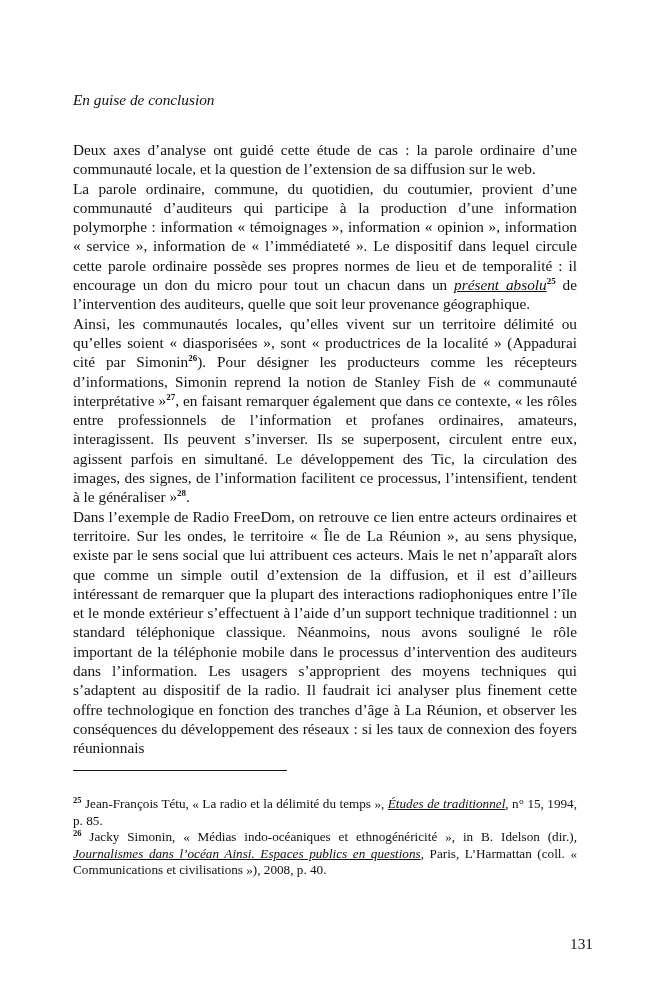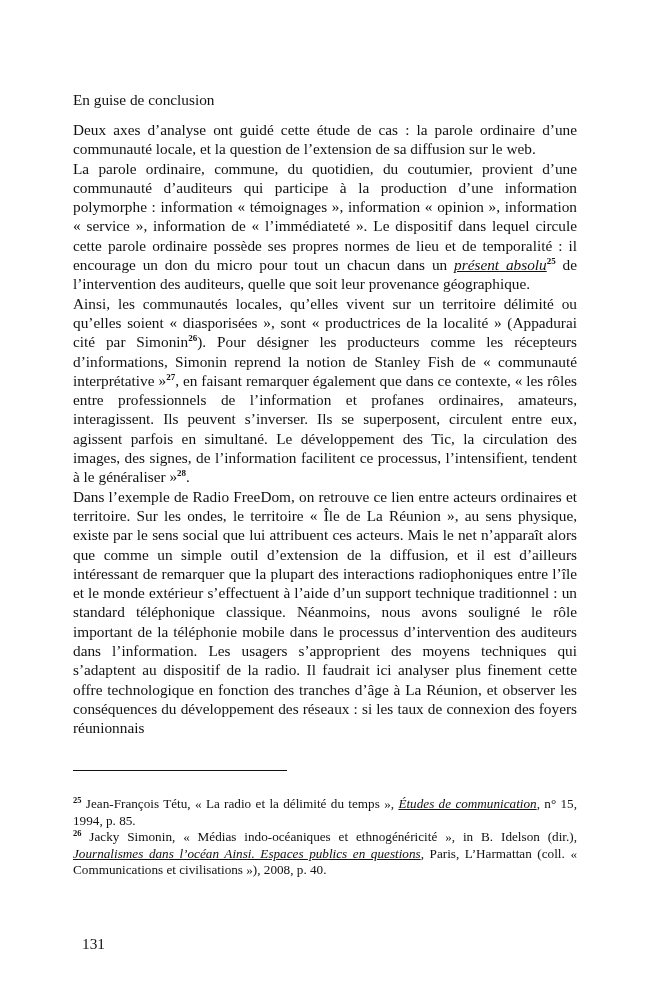--- a/index.html
+++ b/index.html
@@ -1,44 +1,44 @@
 <!DOCTYPE html>
 <html><head>
 <meta charset="utf-8">
 <style>
   html, body { margin:0; padding:0; background:#ffffff; }
   body { width:650px; height:1007px; position:relative; overflow:hidden;
          font-family:"Liberation Serif", serif; color:#111; }
   .page { position:absolute; left:73px; top:0; width:504px; }
-  .heading { position:absolute; top:90px; left:0; font-size:15.3px; line-height:19px; }
-  .body-text { position:absolute; top:120px; left:0; width:504px; font-size:15.3px; line-height:19.3px;
+  .heading { position:absolute; top:90px; left:0; font-style:italic; font-size:15.3px; line-height:19px; }
+  .body-text { position:absolute; top:140px; left:0; width:504px; font-size:15.3px; line-height:19.3px;
                text-align:justify; }
   .body-text p { margin:0; }
   sup { font-size:9px; line-height:0; vertical-align:super;font-weight:bold; }
   .rule { position:absolute; top:770px; left:0; width:214px; height:0; border-top:1px solid #111; }
   .notes { position:absolute; top:796px; left:0; width:504px; font-size:13.2px; line-height:16.5px; text-align:justify; }
   .notes p { margin:0; }
   .notes sup { font-size:8.5px; }
-  .pagenum { position:absolute; top:935px; left:9px; width:504px; text-align:left; font-size:15.3px; }
+  .pagenum { position:absolute; top:935px; left:16px; width:504px; text-align:right; font-size:15.3px; }
   i { font-style:italic;text-decoration:underline; }
 </style>
 </head>
 <body>
 
 <div class="page">
   <div class="heading">En guise de conclusion</div>
 
   <div class="body-text">
     <p>Deux axes d’analyse ont guidé cette étude de cas : la parole ordinaire d’une communauté locale, et la question de l’extension de sa diffusion sur le web.</p>
     <p><span>La parole ordinaire, commune, du quotidien, du coutumier, provient d’une communauté d’auditeurs qui participe à la production d’une information polymorphe : information « témoignages », information « opinion », information « service », information de « l’immédiateté ». Le dispositif dans lequel circule cette parole ordinaire possède ses propres normes de lieu et de temporalité : il encourage un don du micro pour tout un chacun dans un </span><i>présent absolu</i><sup>25</sup><span> de l’intervention des auditeurs, quelle que soit leur provenance géographique.</span></p>
     <p><span>Ainsi, les communautés locales, qu’elles vivent sur un territoire délimité ou qu’elles soient « diasporisées », sont « productrices de la localité » (Appadurai cité par Simonin</span><sup>26</sup><span>). Pour désigner les producteurs comme les récepteurs d’informations, Simonin reprend la notion de Stanley Fish de « communauté interprétative »</span><sup>27</sup><span>, en faisant remarquer également que dans ce contexte, « les rôles entre professionnels de l’information et profanes ordinaires, amateurs, interagissent. Ils peuvent s’inverser. Ils se superposent, circulent entre eux, agissent parfois en simultané. Le développement des Tic, la circulation des images, des signes, de l’information facilitent ce processus, l’intensifient, tendent à le généraliser »</span><sup>28</sup><span>.</span></p>
     <p>Dans l’exemple de Radio FreeDom, on retrouve ce lien entre acteurs ordinaires et territoire. Sur les ondes, le territoire « Île de La Réunion », au sens physique, existe par le sens social que lui attribuent ces acteurs. Mais le net n’apparaît alors que comme un simple outil d’extension de la diffusion, et il est d’ailleurs intéressant de remarquer que la plupart des interactions radiophoniques entre l’île et le monde extérieur s’effectuent à l’aide d’un support technique traditionnel : un standard téléphonique classique. Néanmoins, nous avons souligné le rôle important de la téléphonie mobile dans le processus d’intervention des auditeurs dans l’information. Les usagers s’approprient des moyens techniques qui s’adaptent au dispositif de la radio. Il faudrait ici analyser plus finement cette offre technologique en fonction des tranches d’âge à La Réunion, et observer les conséquences du développement des réseaux : si les taux de connexion des foyers réunionnais</p>
   </div>
 
   <div class="rule"></div>
 
   <div class="notes">
-    <p><sup>25</sup><span> Jean-François Tétu, « La radio et la délimité du temps », </span><i>Études de communication</i><span>, n° 15, 1994, p. 85.</span></p>
+    <p><sup>25</sup><span> Jean-François Tétu, « La radio et la délimité du temps », </span><i>Études de traditionnel</i><span>, n° 15, 1994, p. 85.</span></p>
     <p><sup>26</sup><span> Jacky Simonin, « Médias indo-océaniques et ethnogénéricité », in B. Idelson (dir.), </span><i>Journalismes dans l’océan Ainsi. Espaces publics en questions</i><span>, Paris, L’Harmattan (coll. « Communications et civilisations »), 2008, p. 40.</span></p>
   </div>
 
   <div class="pagenum">131</div>
 </div>
 
 </body></html>

